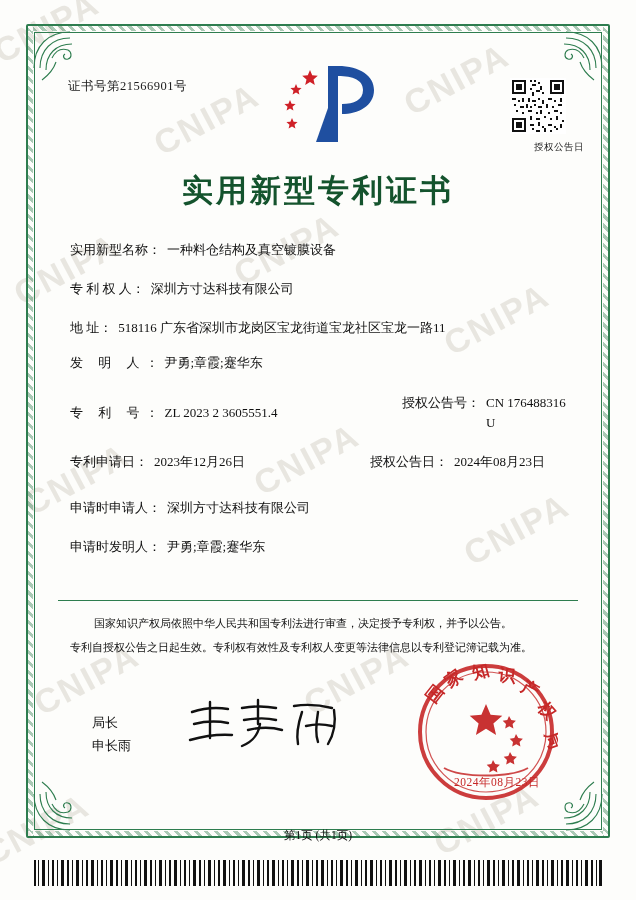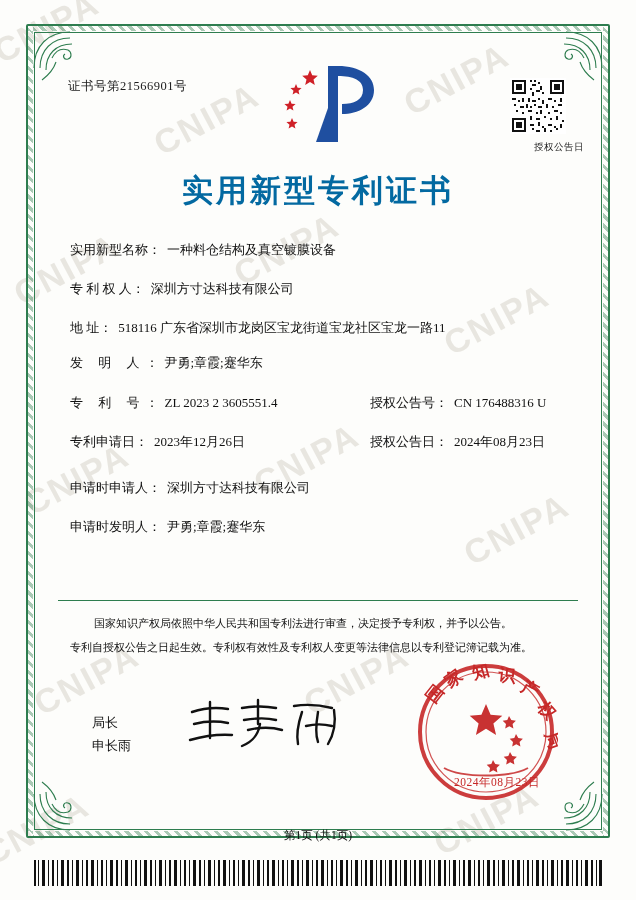--- a/index.html
+++ b/index.html
@@ -112,21 +112,21 @@
   }
   .title {
     position: absolute;
     left: 0;
     right: 0;
     top: 170px;
     text-align: center;
     font-size: 31px;
     font-weight: bold;
     letter-spacing: 3px;
-    color: #0369a1;
+    color: #14532d;
   }
 
   
   .fields {
     position: absolute;
     left: 70px;
     right: 64px;
     top: 240px;
     font-size: 13px;
     color: #111;
@@ -412,21 +412,21 @@
       <span class="lab">：</span>
       <span class="val">518116 广东省深圳市龙岗区宝龙街道宝龙社区宝龙一路11</span>
     </div>
 
     <div class="row">
       <span class="lab sp">发 明 人</span>
       <span class="lab">：</span>
       <span class="val">尹勇;章霞;蹇华东</span>
     </div>
 
-    <div class="row row2" style="margin-top:14px;">
+    <div class="row row2" style="margin-top:14px;gap:32px;">
       <div class="col col-left">
         <span class="lab sp">专 利 号</span>
         <span class="lab">：</span>
         <span class="val">ZL 2023 2 3605551.4</span>
       </div>
       <div class="col col-right">
         <span class="lab">授权公告号</span>
         <span class="lab">：</span>
         <span class="val">CN 176488316 U</span>
       </div>

